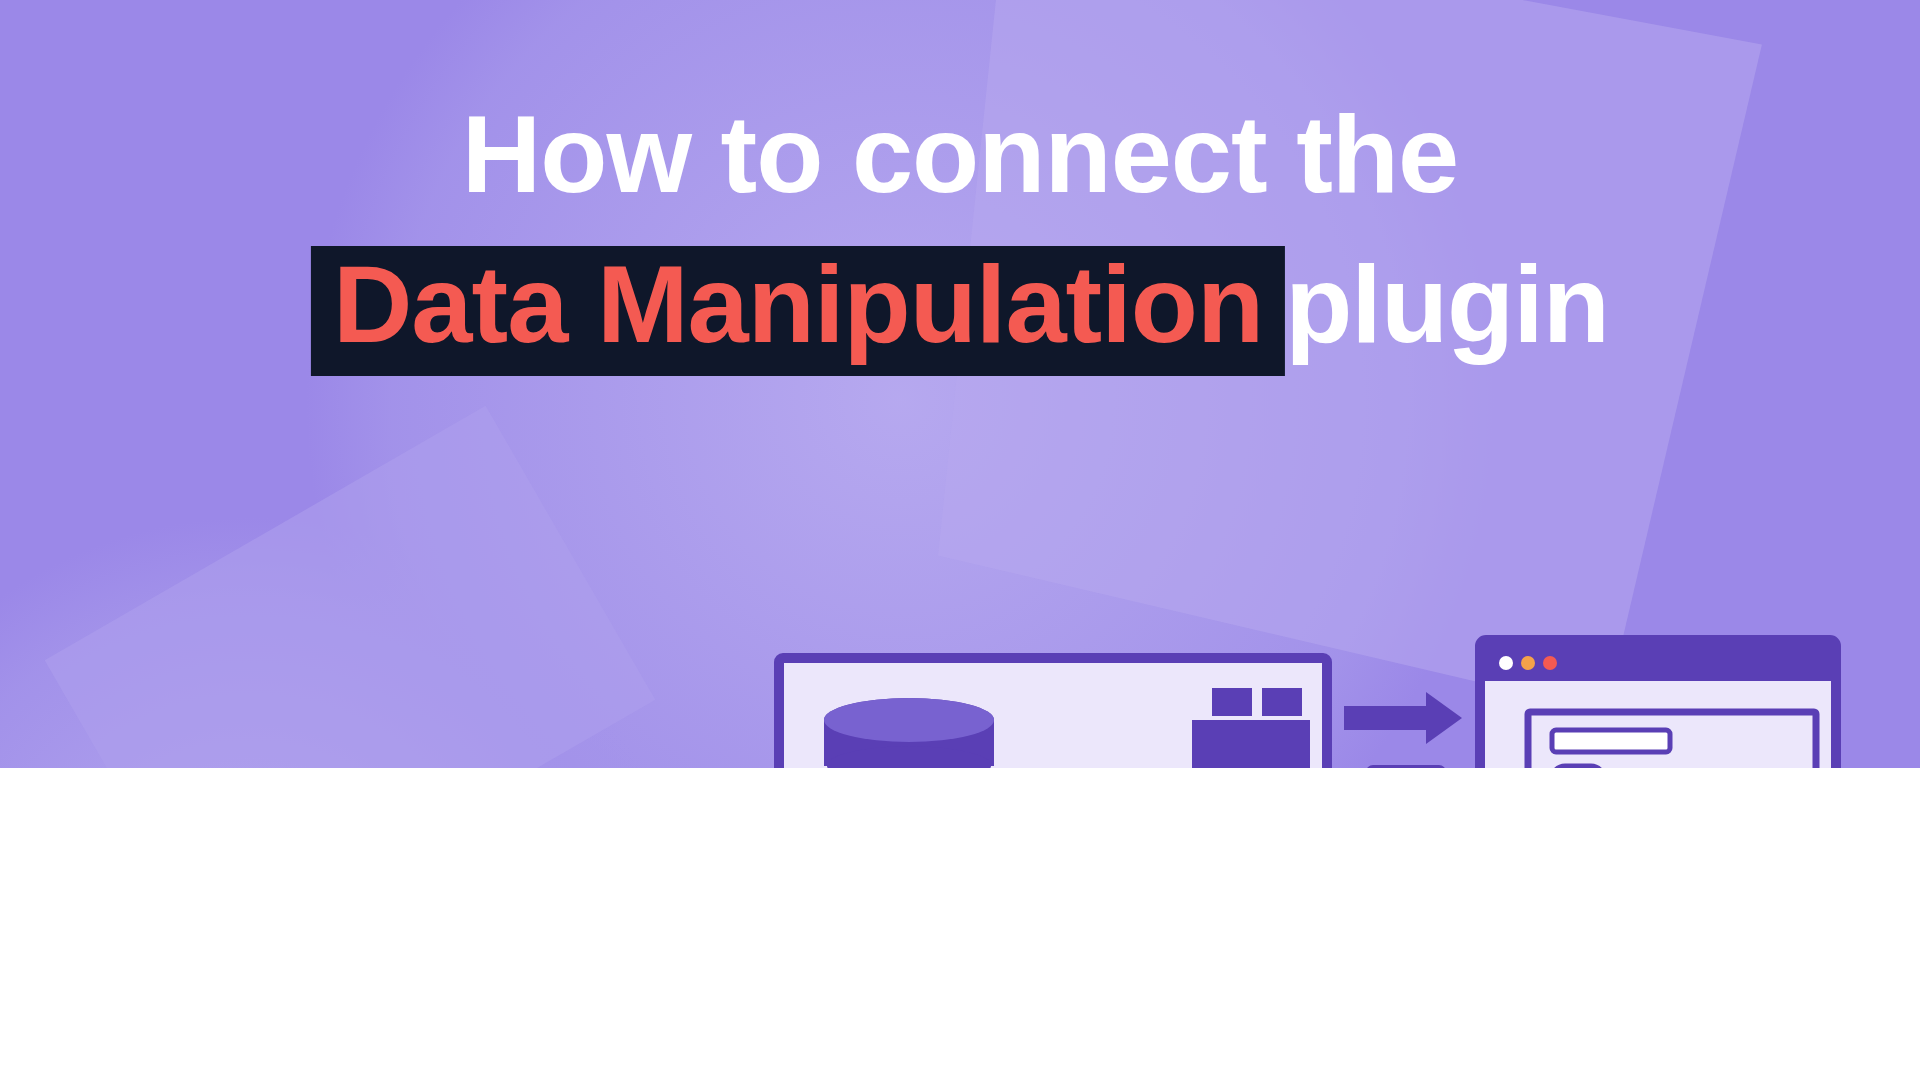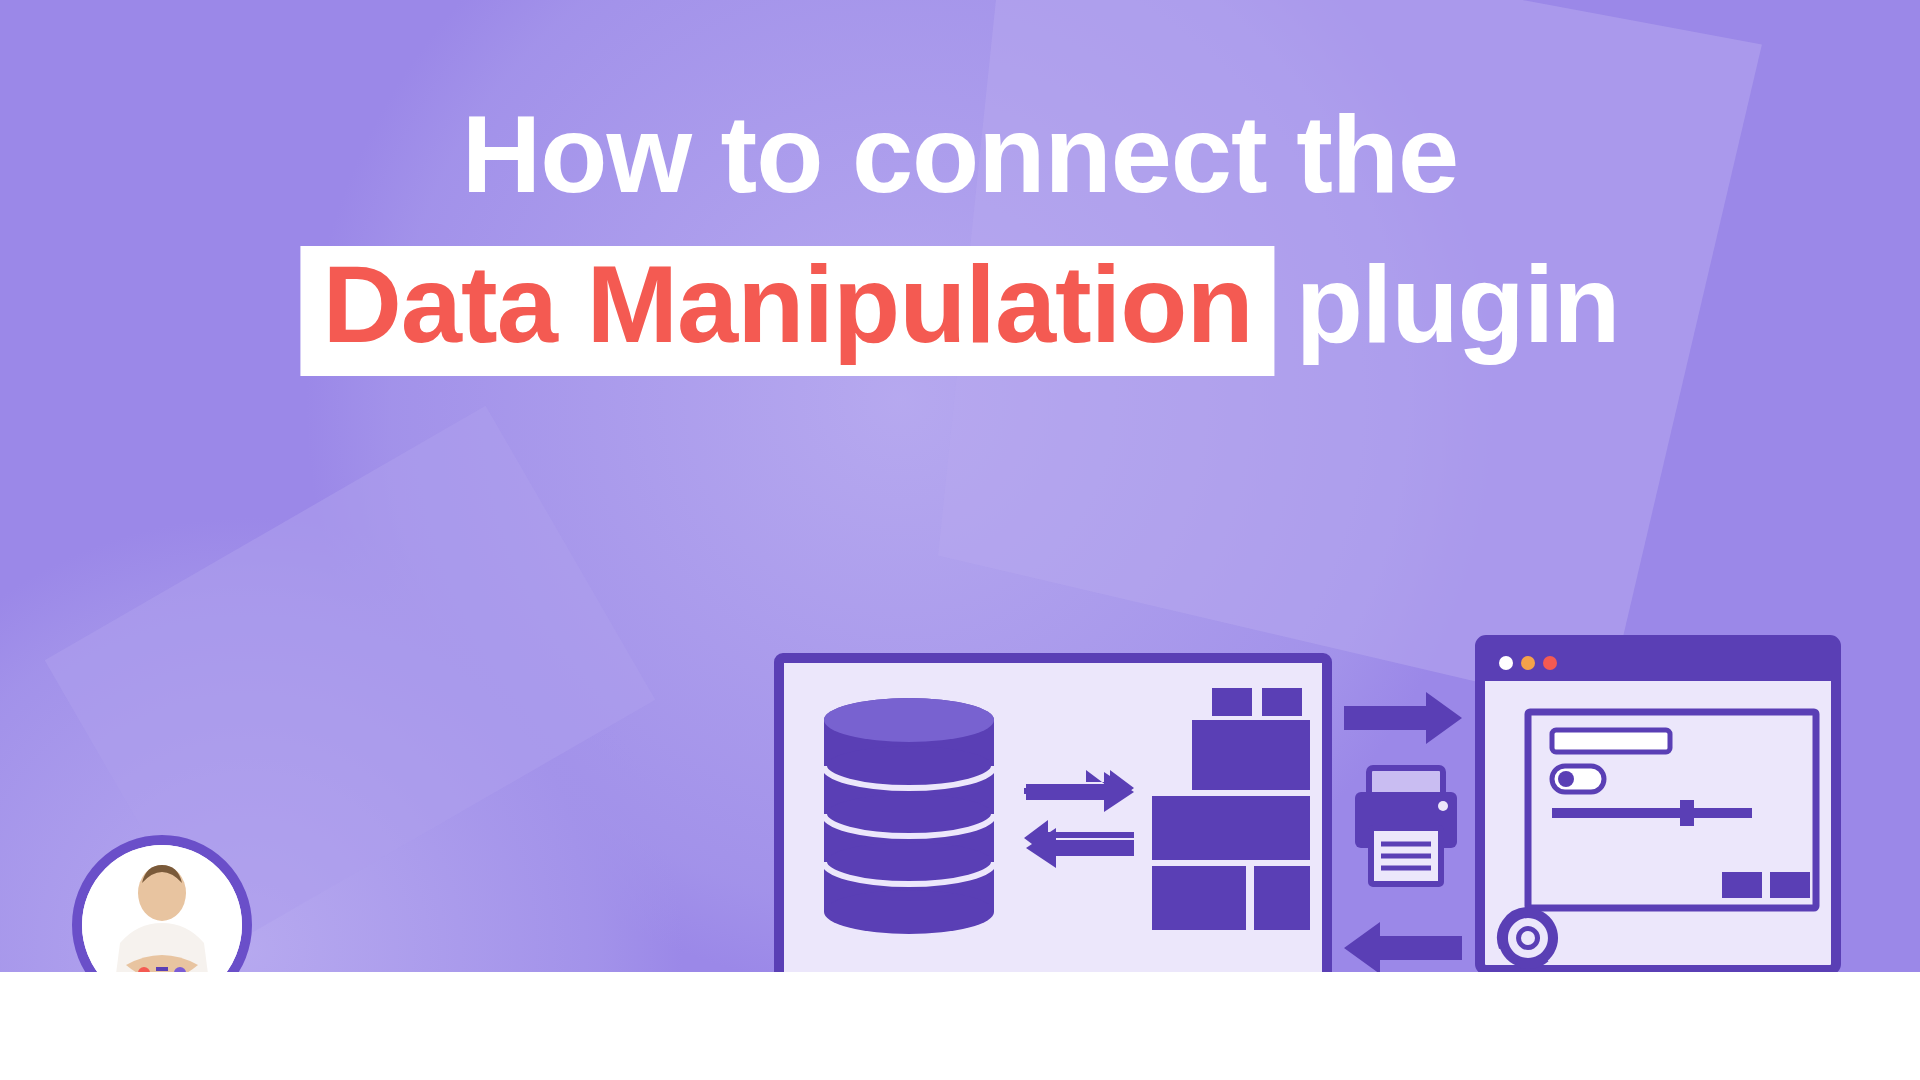--- a/index.html
+++ b/index.html
@@ -1,20 +1,20 @@
 <!DOCTYPE html>
 <html><head>
 <meta charset="utf-8">
 <style>
   * { box-sizing: border-box; margin: 0; padding: 0; }
   html, body { width: 1920px; height: 1080px; overflow: hidden; font-family: "Segoe UI", "Helvetica Neue", Arial, sans-serif; }
   .stage {
     position: relative;
     width: 1920px;
-    height: 972px;
+    height: 768px;
     background: #9b88e8;
     overflow: hidden;
   }
   .bg-shape {
     position: absolute;
     background: #b4a6ee;
     opacity: 0.9;
   }
   
   .bg1 { width: 1200px; height: 1200px; border-radius: 50%; left: 300px; top: -200px; background: radial-gradient(circle, #b9acf0 0%, #a393ea 60%, transparent 70%); }
@@ -33,21 +33,21 @@
     letter-spacing: -1px;
     white-space: nowrap;
     color: #ffffff;
   }
   .line1 { top: 85px; }
   .line2 { top: 235px; }
   .line3 { top: 390px; }
 
   .hl {
     display: inline-block;
-    background: #ffffff;
+    background: #0f172a;
     color: #f45a52;
     padding: 0 22px 14px 22px;
     line-height: 1.05;
     font-weight: 800;
   }
   .plain { color: #ffffff; }
 
   
   .avatar {
     position: absolute;
@@ -95,21 +95,21 @@
   <div class="bg-shape bg1"></div>
   <div class="bg-shape bg2"></div>
   <div class="bg-shape bgpoly1"></div>
   <div class="bg-shape bgpoly2"></div>
 
   <div class="title line1">
     <span class="plain">How to connect the</span>
   </div>
 
   <div class="title line2">
-    <span class="hl">Data Manipulation</span><span class="plain" style="padding-left:21px;">plugin</span>
+    <span class="hl">Data Manipulation</span><span class="plain" style="padding-left:0;">plugin</span>
   </div>
 
 
   <div class="avatar">
     <svg viewBox="0 0 160 160">
       <rect width="160" height="160" fill="#ffffff"></rect>
 
       <ellipse cx="80" cy="48" rx="24" ry="28" fill="#e8c4a0"></ellipse>
       <path d="M60 38 q20 -22 40 0 q-4 -18 -20 -18 t-20 18" fill="#7a5a3a"></path>
 

